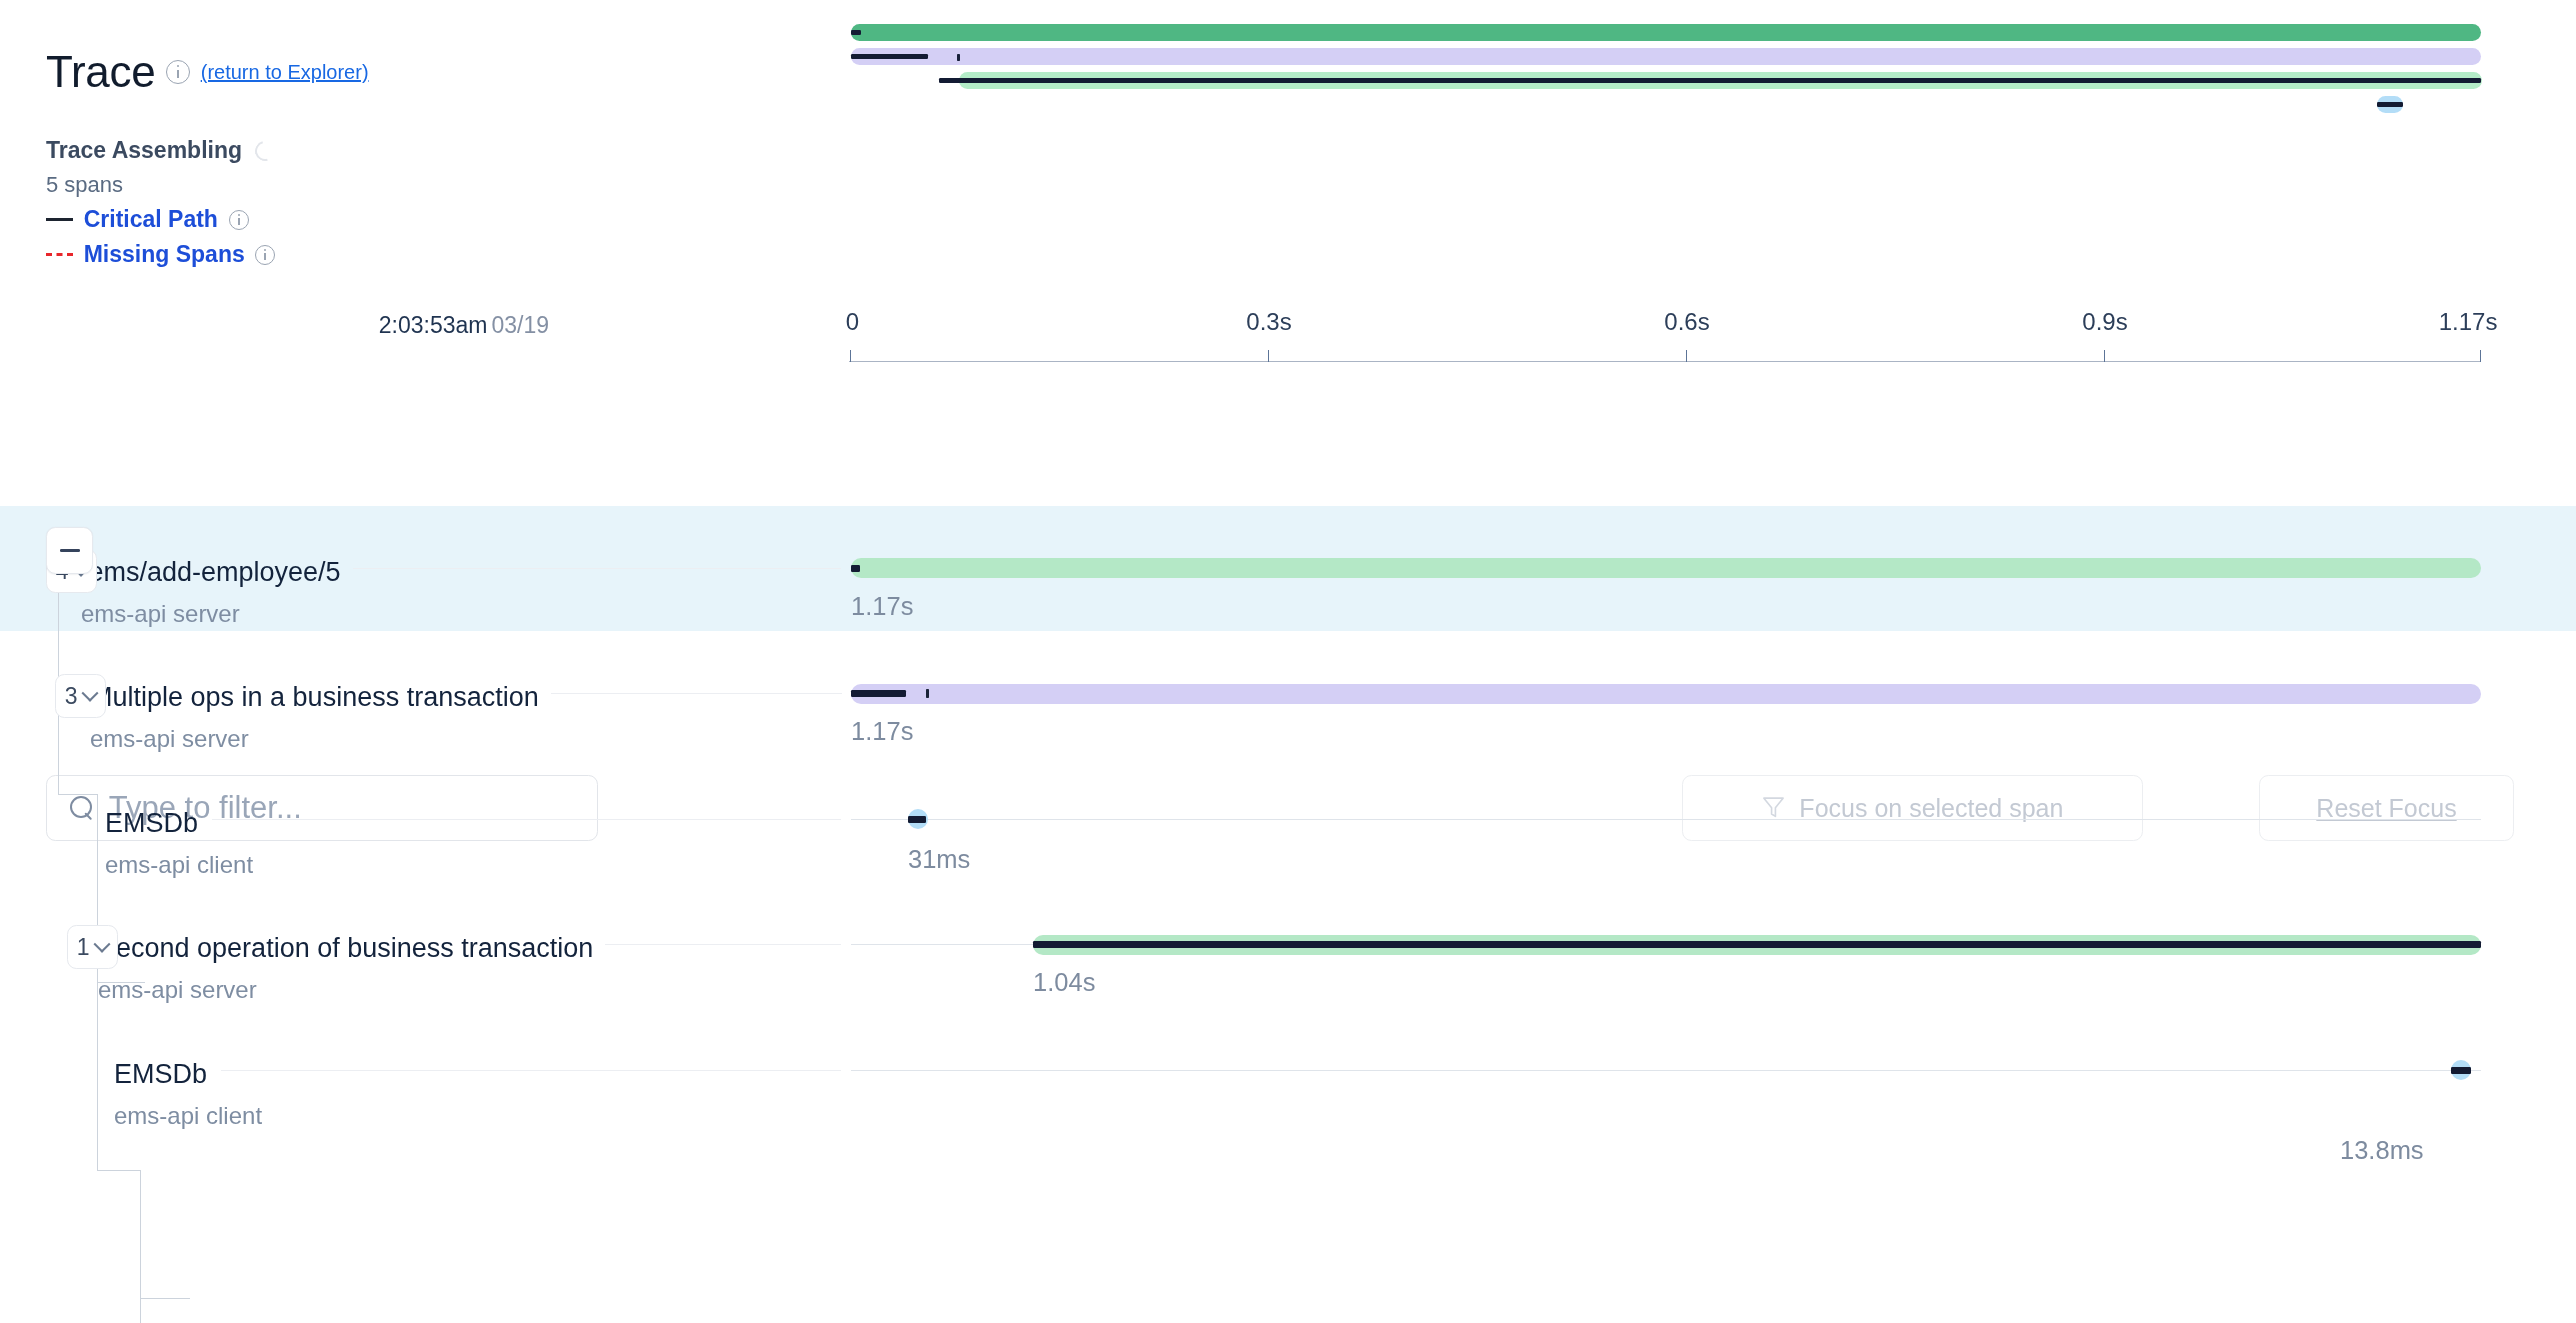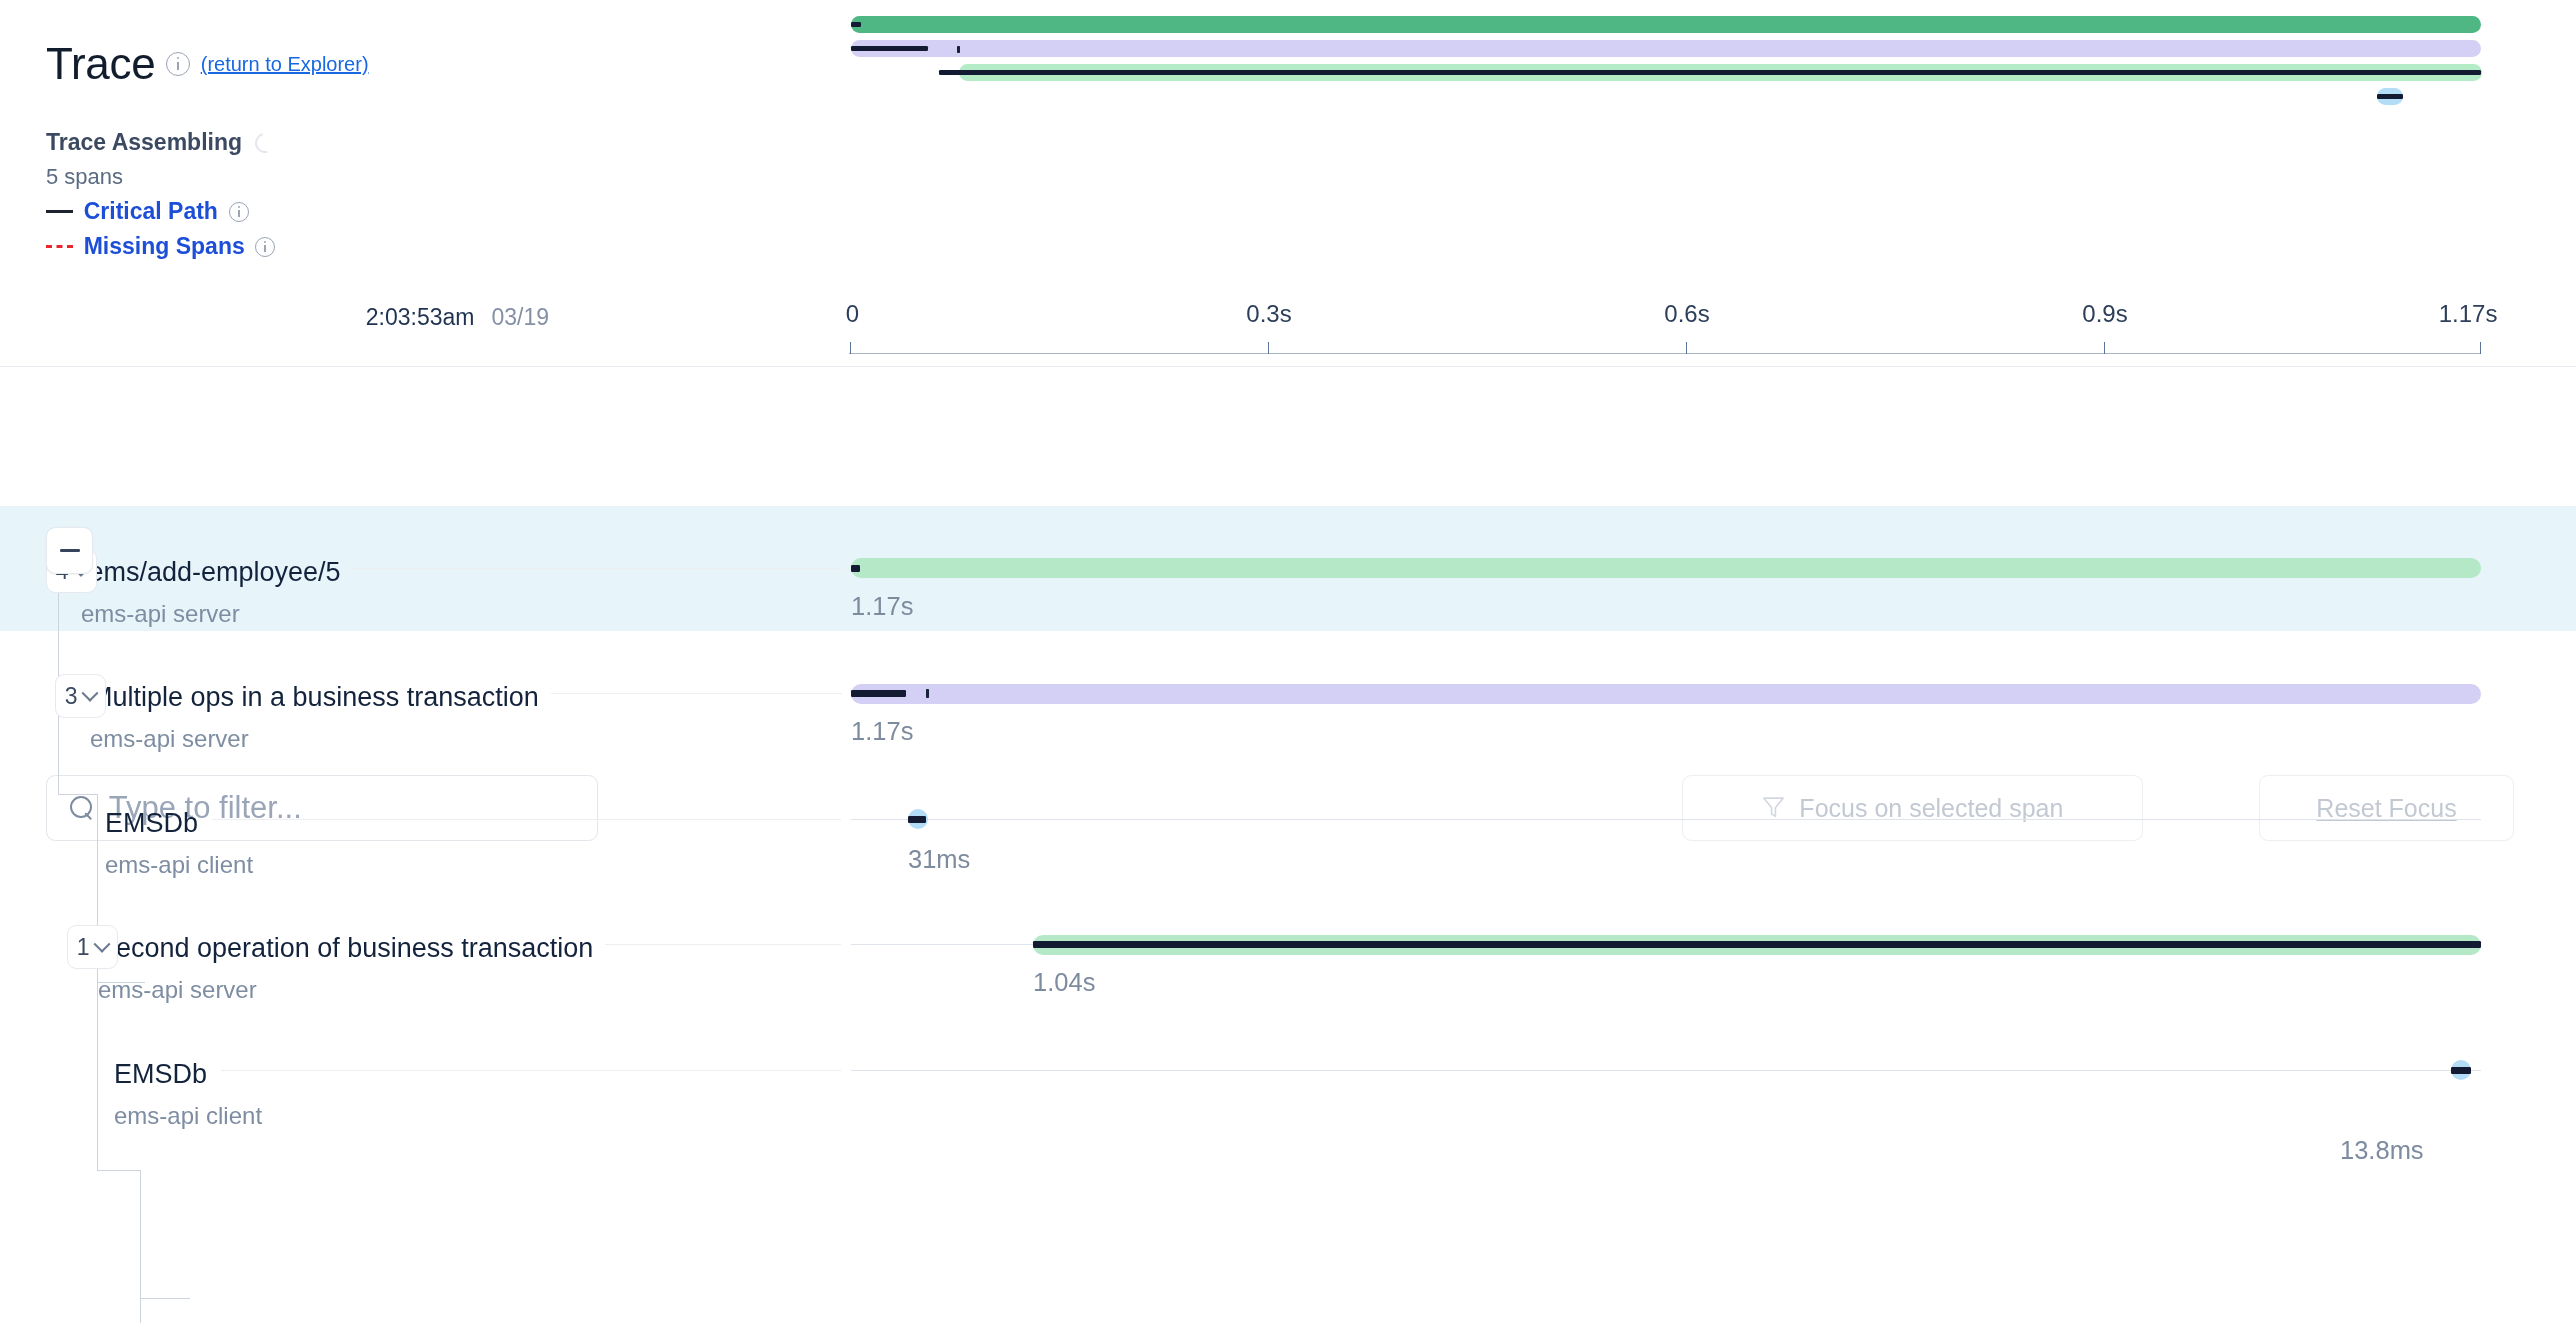--- a/index.html
+++ b/index.html
@@ -5,21 +5,21 @@
   * { box-sizing: border-box; margin:0; padding:0; }
   html,body {
     width:2576px; height:1324px;
     background:#ffffff;
     font-family:"Liberation Sans", sans-serif;
     overflow:hidden;
   }
   .page { position:relative; width:2576px; height:1324px; }
 
   
-  .header { position:absolute; left:0; top:0; width:2576px; height:366px;padding-left:8px; }
+  .header { position:absolute; left:0; top:8px; width:2576px; height:366px;padding-left:8px; }
 
   .title-row { position:absolute; left:46px; top:42px; display:flex; align-items:center; gap:10.7px; }
   .title-text { font-size:44px; font-weight:400; color:#111c2d; letter-spacing:-0.3px; line-height:1; }
   .return-link { font-size:20px; color:#1868e3; line-height:1; }
 
   .info-circle {
     display:inline-block; width:24px; height:24px; border-radius:50%;
     border:1.7px solid #9aa4b2; position:relative; flex:none;
   }
   .info-circle::before{
@@ -54,21 +54,21 @@
   .mm-bar { position:absolute; height:17.4px; border-radius:8.7px; }
   .mm-cp { position:absolute; height:5.4px; background:#131b33; border-radius:1.3px; }
   .mm-tick { position:absolute; width:3.4px; height:7.4px; background:#18203a; border-radius:0.7px; }
 
   
   .axis-wrap { position:absolute; left:0; top:295px; width:2576px; height:70px; }
   .axis-time {
     position:absolute; right:2027px; top:9.4px;
     font-size:23px; color:#1f3350; white-space:nowrap;
   }
-  .axis-time .date { color:#8490a4; margin-left:17px; }
+  .axis-time .date { color:#8490a4; margin-left:4px; }
   .axis-line { position:absolute; left:849px; top:58px; width:1632px; height:1.3px; background:#aab4c4; }
   .axis-tick { position:absolute; top:47px; width:1.3px; height:12px; background:#5c7497; }
   .axis-lbl { position:absolute; top:5.4px; font-size:24px; color:#2c3e59; transform:translateX(-50%); white-space:nowrap; }
 
   .hdr-sep { position:absolute; left:0; top:366px; width:2576px; height:1.3px; background:#e6e9ee; }
 
   
   .toolbar { position:absolute; left:0; top:367px; width:2576px; height:140px; background:#fff; }
   .search-box {
     position:absolute; left:46px; top:408px; width:552px; height:66px;

